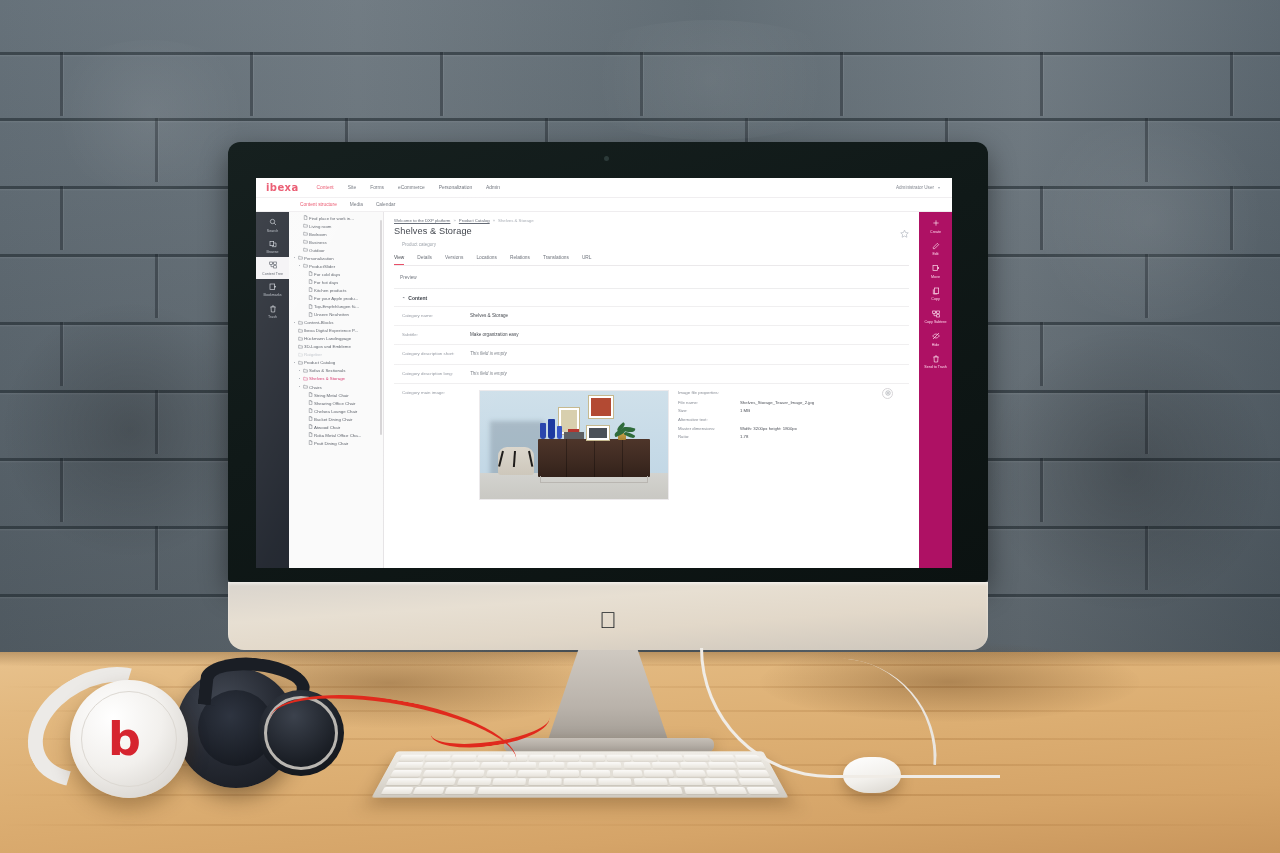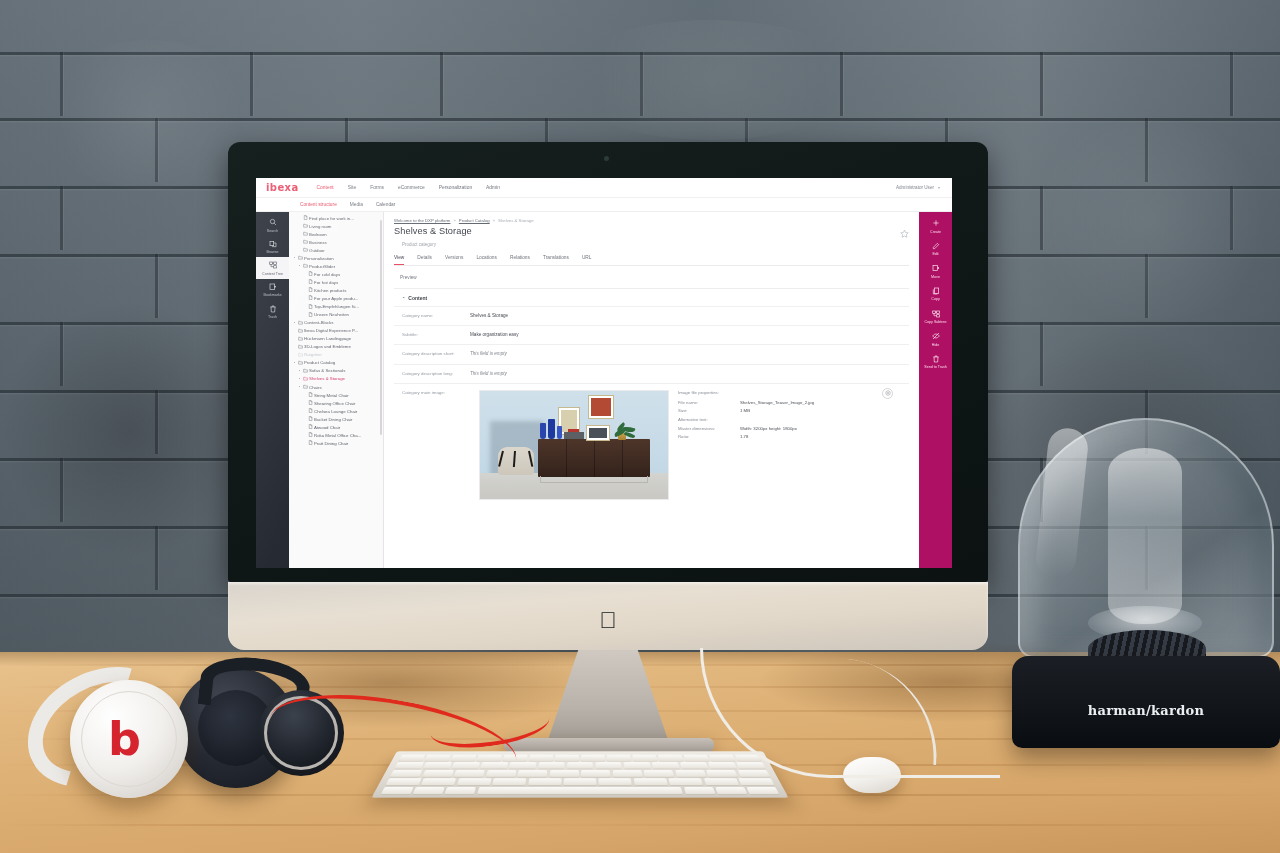--- a/index.html
+++ b/index.html
@@ -965,23 +965,14 @@
       <div class="rim"></div>
     </div>
   <div class="obj hpBandL"></div>
   <div class="obj cupW">
     <div class="ring"></div>
     <div class="bmark">b</div>
   </div>
   <div class="obj redcable"></div>
   <div class="obj redcable2"></div>
 
-  <div class="obj hk">
-    <div class="dome"></div>
-    <div class="glass1"></div>
-    <div class="domeglare"></div>
-    <div class="glass2"></div>
-    <div class="fins"></div>
-    <div class="base"></div>
-    <div class="hklabel">harman/kardon</div>
-  </div>
 
 </div>
 
 </body></html>

